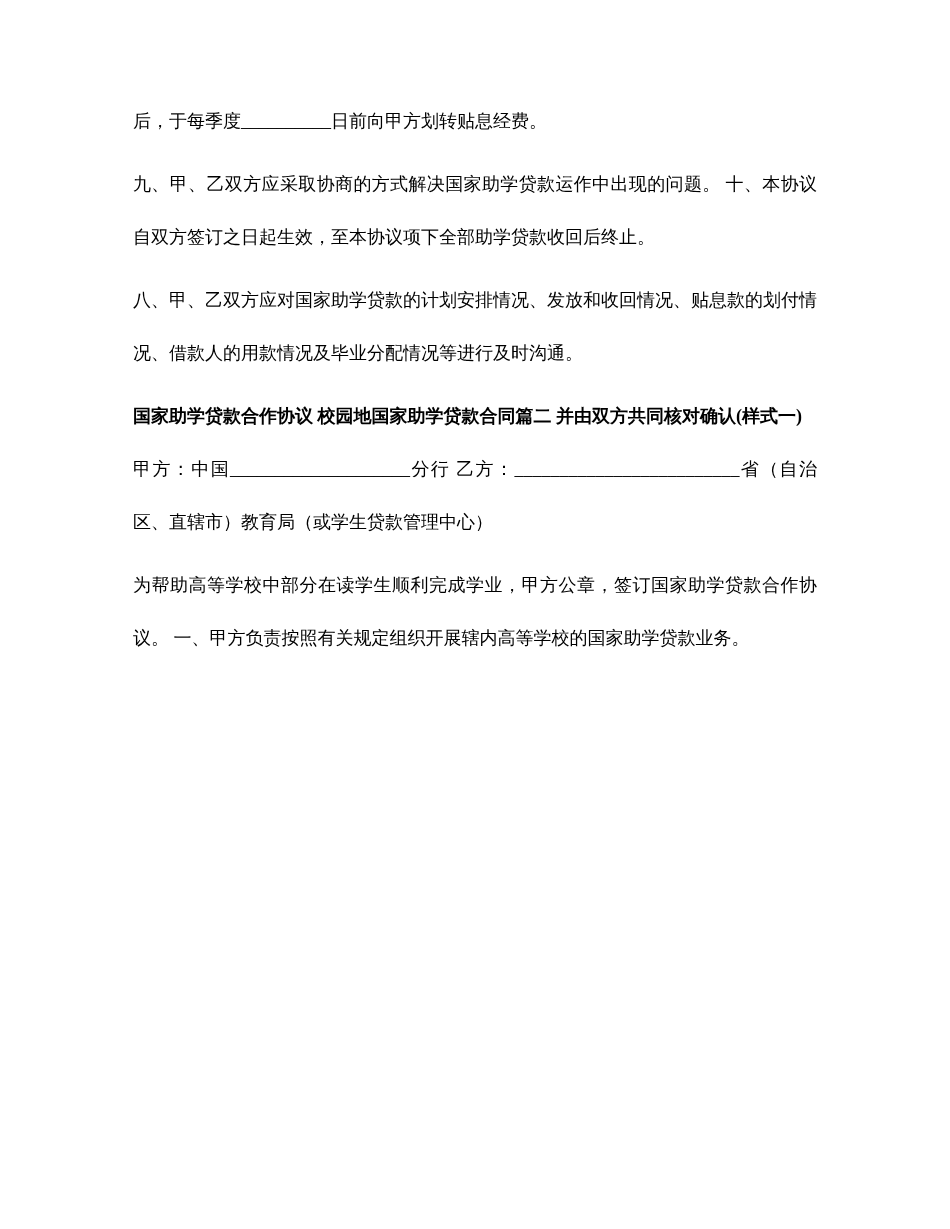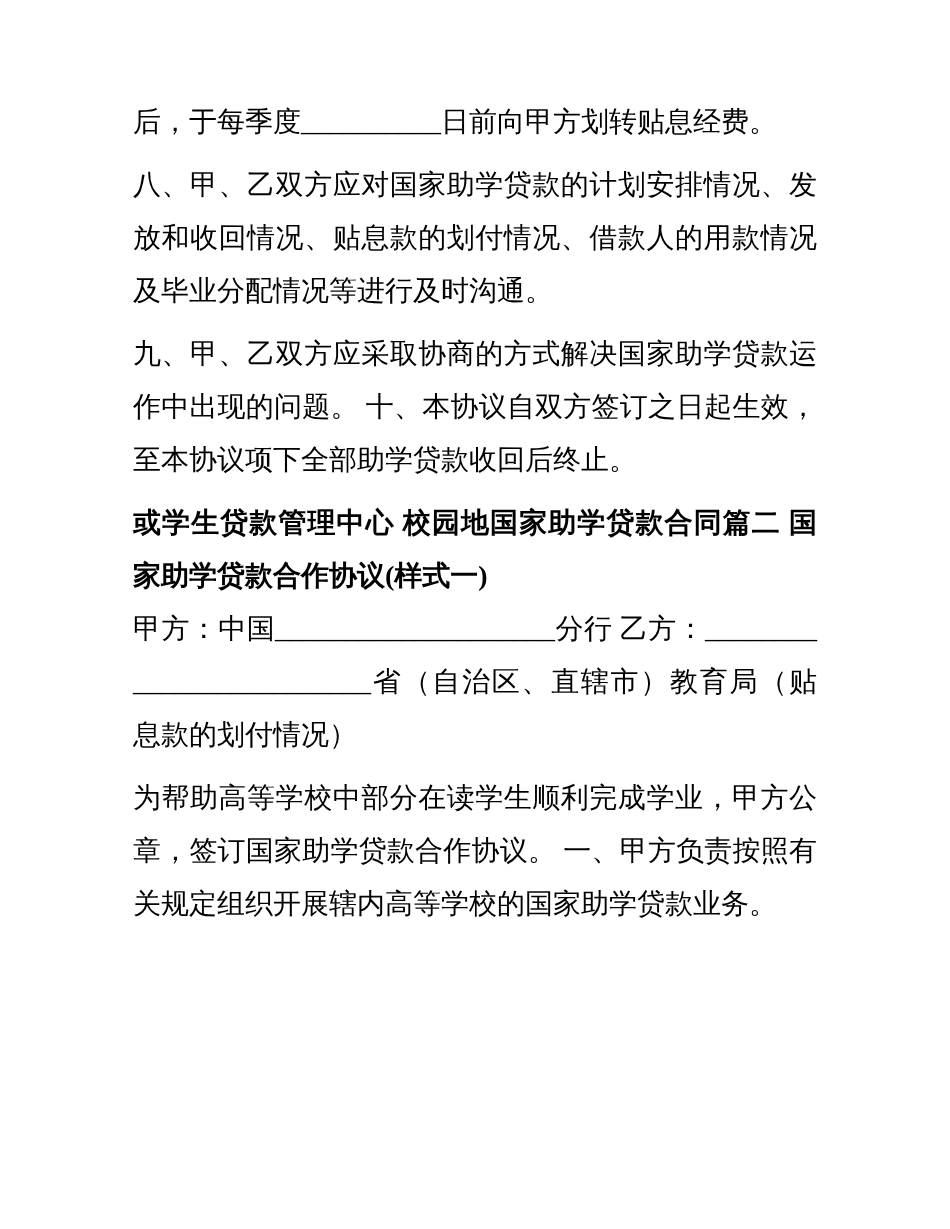--- a/index.html
+++ b/index.html
@@ -19,39 +19,39 @@
     width: 950px;
     height: 1229px;
     background: #ffffff;
     box-sizing: border-box;
     padding: 95px 133px 0 133px;
   }
   .doc-body {
     width: 684px;
   }
   .para {
-    font-size: 28px;
+    font-size: 18px;
     line-height: 53px;
     text-align: justify;
     text-justify: inter-ideograph;
     margin: 0 0 10px 0;
     word-break: break-all;
   }
   .para.tight {
     margin-bottom: 0;
   }
   .para.bold {
     font-weight: bold;
   }
 </style>
 </head>
 <body>
 
 <div class="page">
   <div class="doc-body">
     <p class="para">后，于每季度__________日前向甲方划转贴息经费。</p>
+    <p class="para">九、甲、乙双方应采取协商的方式解决国家助学贷款运作中出现的问题。 十、本协议自双方签订之日起生效，至本协议项下全部助学贷款收回后终止。</p>
     <p class="para">八、甲、乙双方应对国家助学贷款的计划安排情况、发放和收回情况、贴息款的划付情况、借款人的用款情况及毕业分配情况等进行及时沟通。</p>
-    <p class="para">九、甲、乙双方应采取协商的方式解决国家助学贷款运作中出现的问题。 十、本协议自双方签订之日起生效，至本协议项下全部助学贷款收回后终止。</p>
-    <p class="para bold tight">或学生贷款管理中心 校园地国家助学贷款合同篇二 国家助学贷款合作协议(样式一)</p>
-    <p class="para">甲方：中国____________________分行 乙方：_________________________省（自治区、直辖市）教育局（贴息款的划付情况）</p>
+    <p class="para bold tight">国家助学贷款合作协议 校园地国家助学贷款合同篇二 并由双方共同核对确认(样式一)</p>
+    <p class="para">甲方：中国____________________分行 乙方：_________________________省（自治区、直辖市）教育局（或学生贷款管理中心）</p>
     <p class="para">为帮助高等学校中部分在读学生顺利完成学业，甲方公章，签订国家助学贷款合作协议。 一、甲方负责按照有关规定组织开展辖内高等学校的国家助学贷款业务。</p>
   </div>
 </div>
 
 </body></html>

